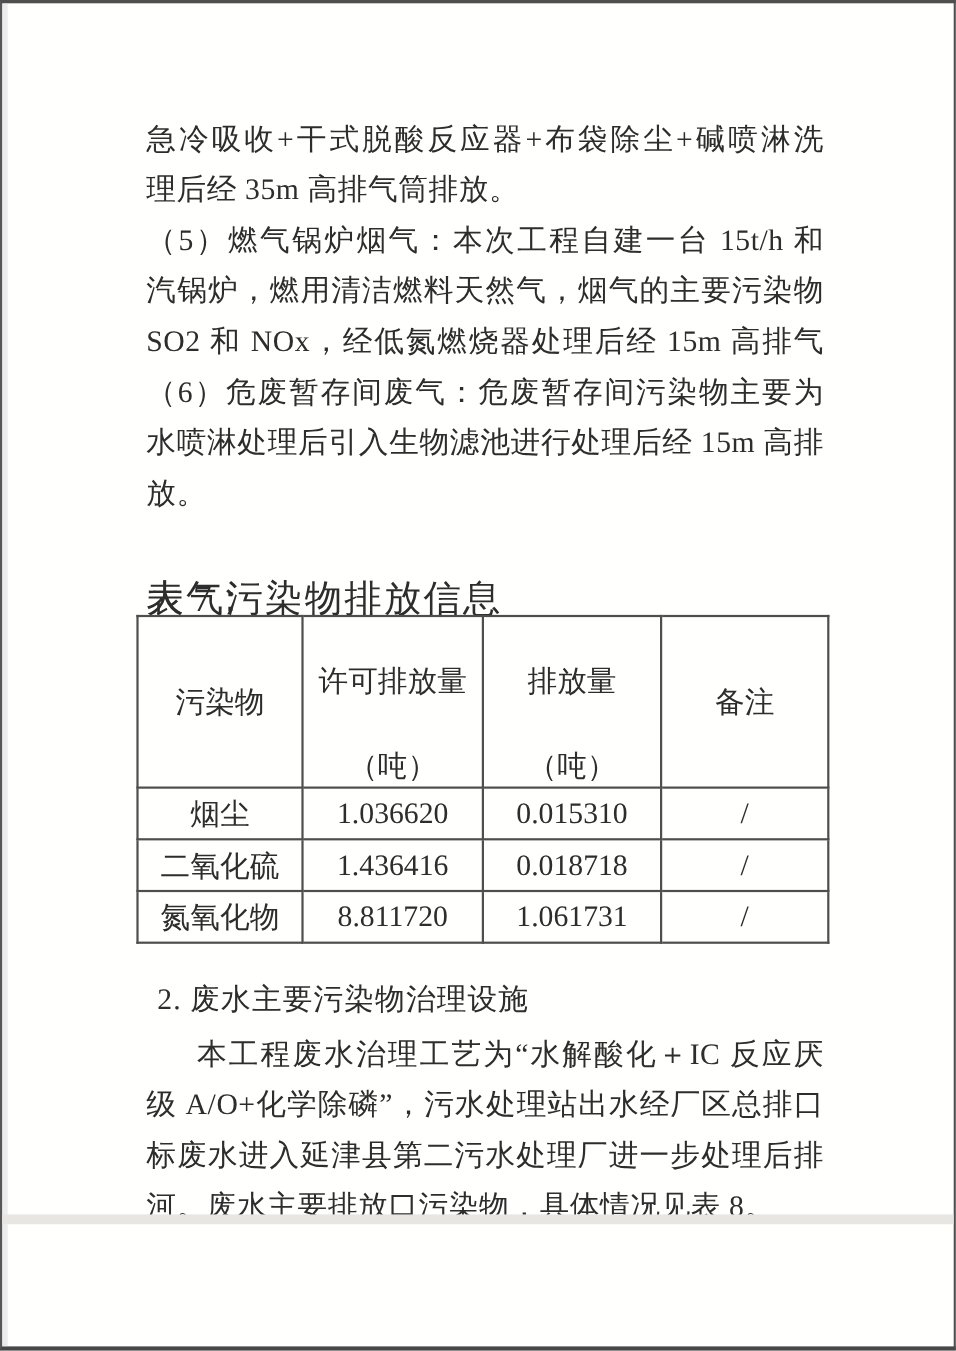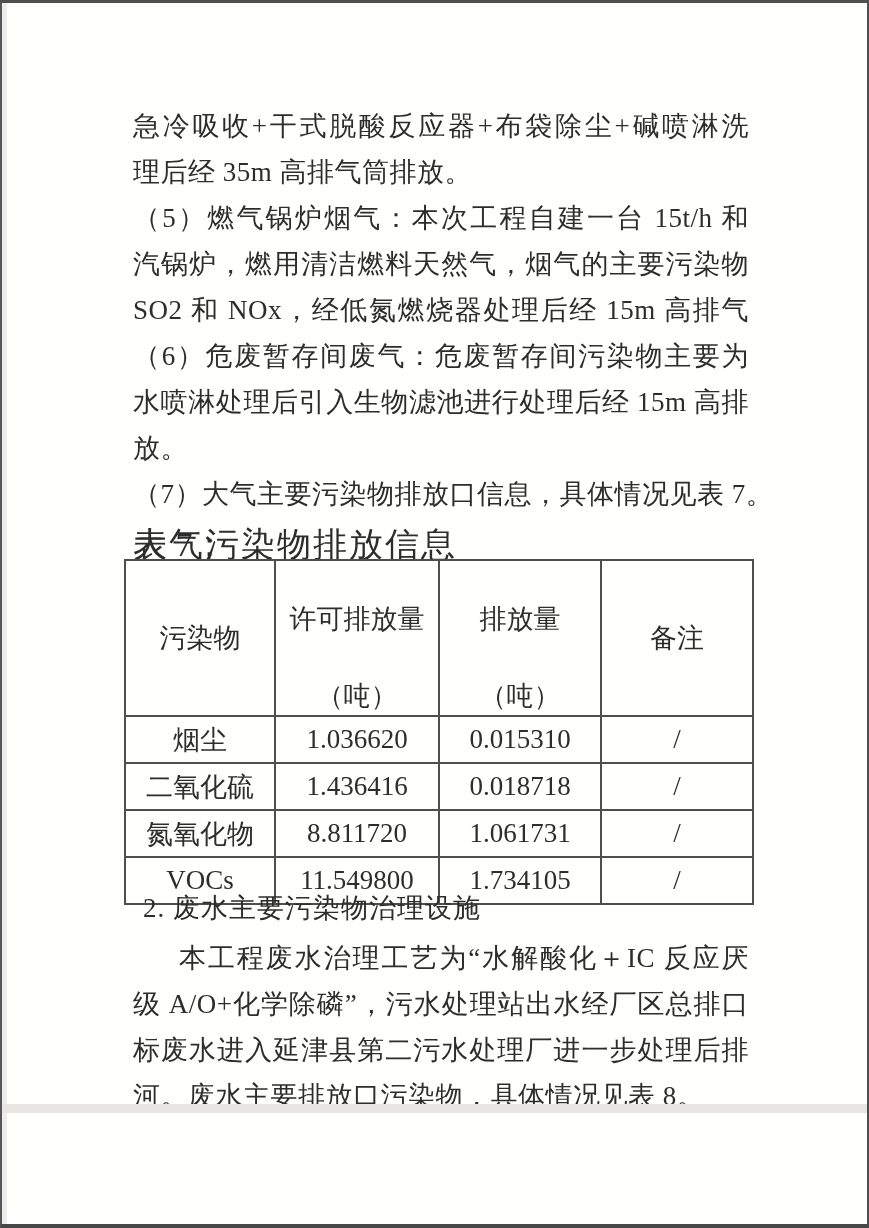--- a/index.html
+++ b/index.html
@@ -133,21 +133,20 @@
 
   <div class="block1">
     <div class="textline just">急冷吸收+干式脱酸反应器+布袋除尘+碱喷淋洗涤”工艺处</div>
     <div class="textline">理后经 35m 高排气筒排放。</div>
     <div class="textline just">（5）燃气锅炉烟气：本次工程自建一台 15t/h 和 8t/h 蒸</div>
     <div class="textline just">汽锅炉，燃用清洁燃料天然气，烟气的主要污染物为烟尘、</div>
     <div class="textline just">SO2 和 NOx，经低氮燃烧器处理后经 15m 高排气筒直接排放。</div>
     <div class="textline just">（6）危废暂存间废气：危废暂存间污染物主要为甲醇，经</div>
     <div class="textline just">水喷淋处理后引入生物滤池进行处理后经 15m 高排气筒排</div>
     <div class="textline">放。</div>
-    <div class="textline">（7）大气主要污染物排放口信息，具体情况见表 7。</div>
   </div>
 
   <div class="caption-row">
     <span class="caption-label">表 7：</span>
     <span class="caption-title">大气污染物排放信息</span>
   </div>
 
   <table class="pollutant-table">
     <colgroup>
       <col class="col-1">
@@ -181,26 +180,20 @@
         <td>1.436416</td>
         <td>0.018718</td>
         <td>/</td>
       </tr>
       <tr>
         <td>氮氧化物</td>
         <td>8.811720</td>
         <td>1.061731</td>
         <td>/</td>
       </tr>
-      <tr>
-        <td>VOCs</td>
-        <td>11.549800</td>
-        <td>1.734105</td>
-        <td>/</td>
-      </tr>
     </tbody>
   </table>
 
   <div class="heading2">2. 废水主要污染物治理设施</div>
 
   <div class="block2">
     <div class="textline just indent">本工程废水治理工艺为“水解酸化＋IC 反应厌氧＋二</div>
     <div class="textline just">级 A/O+化学除磷”，污水处理站出水经厂区总排口外排达</div>
     <div class="textline just">标废水进入延津县第二污水处理厂进一步处理后排入大沙</div>
     <div class="textline">河。废水主要排放口污染物，具体情况见表 8。</div>

